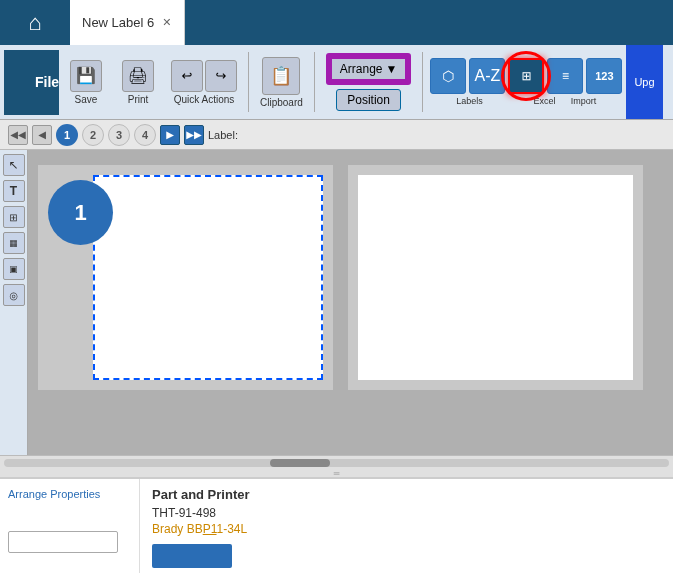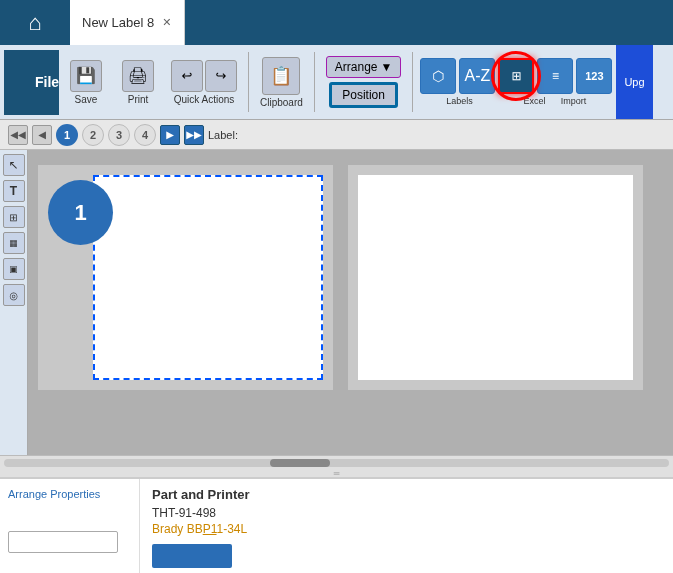--- a/index.html
+++ b/index.html
@@ -88,30 +88,30 @@
 
     .arrange-group {
       display: flex;
       flex-direction: column;
       align-items: center;
       padding: 4px 6px;
     }
     .arrange-btn {
       display: flex; align-items: center; gap: 3px;
       background: #c0c8d8;
-      border: 1px solid #a21caf;
+      border: 6px solid #a21caf;
       border-radius: 3px;
       padding: 3px 8px;
       font-size: 12px;
       cursor: pointer;
     }
     .position-btn {
       display: flex; align-items: center;
       background: #c0c8d8;
-      border: 3px solid #0369a1;
+      border: 1px solid #0369a1;
       border-radius: 3px;
       padding: 3px 10px;
       font-size: 12px;
       cursor: pointer;
       margin-top: 4px;
     }
 
     .icon-group {
       display: flex;
       flex-direction: column;
@@ -349,21 +349,21 @@
     }
   </style>
 </head>
 <body>
 
 <div class="title-bar">
   <button class="home-btn">
     <span>⌂</span>
   </button>
   <div class="tab">
-    <span>New Label 8</span>
+    <span>New Label 6</span>
     <span class="tab-close">✕</span>
   </div>
 </div>
 
 <div class="toolbar">
   <button class="file-btn">
     <span>File</span>
   </button>
 
   <div class="toolbar-group">

